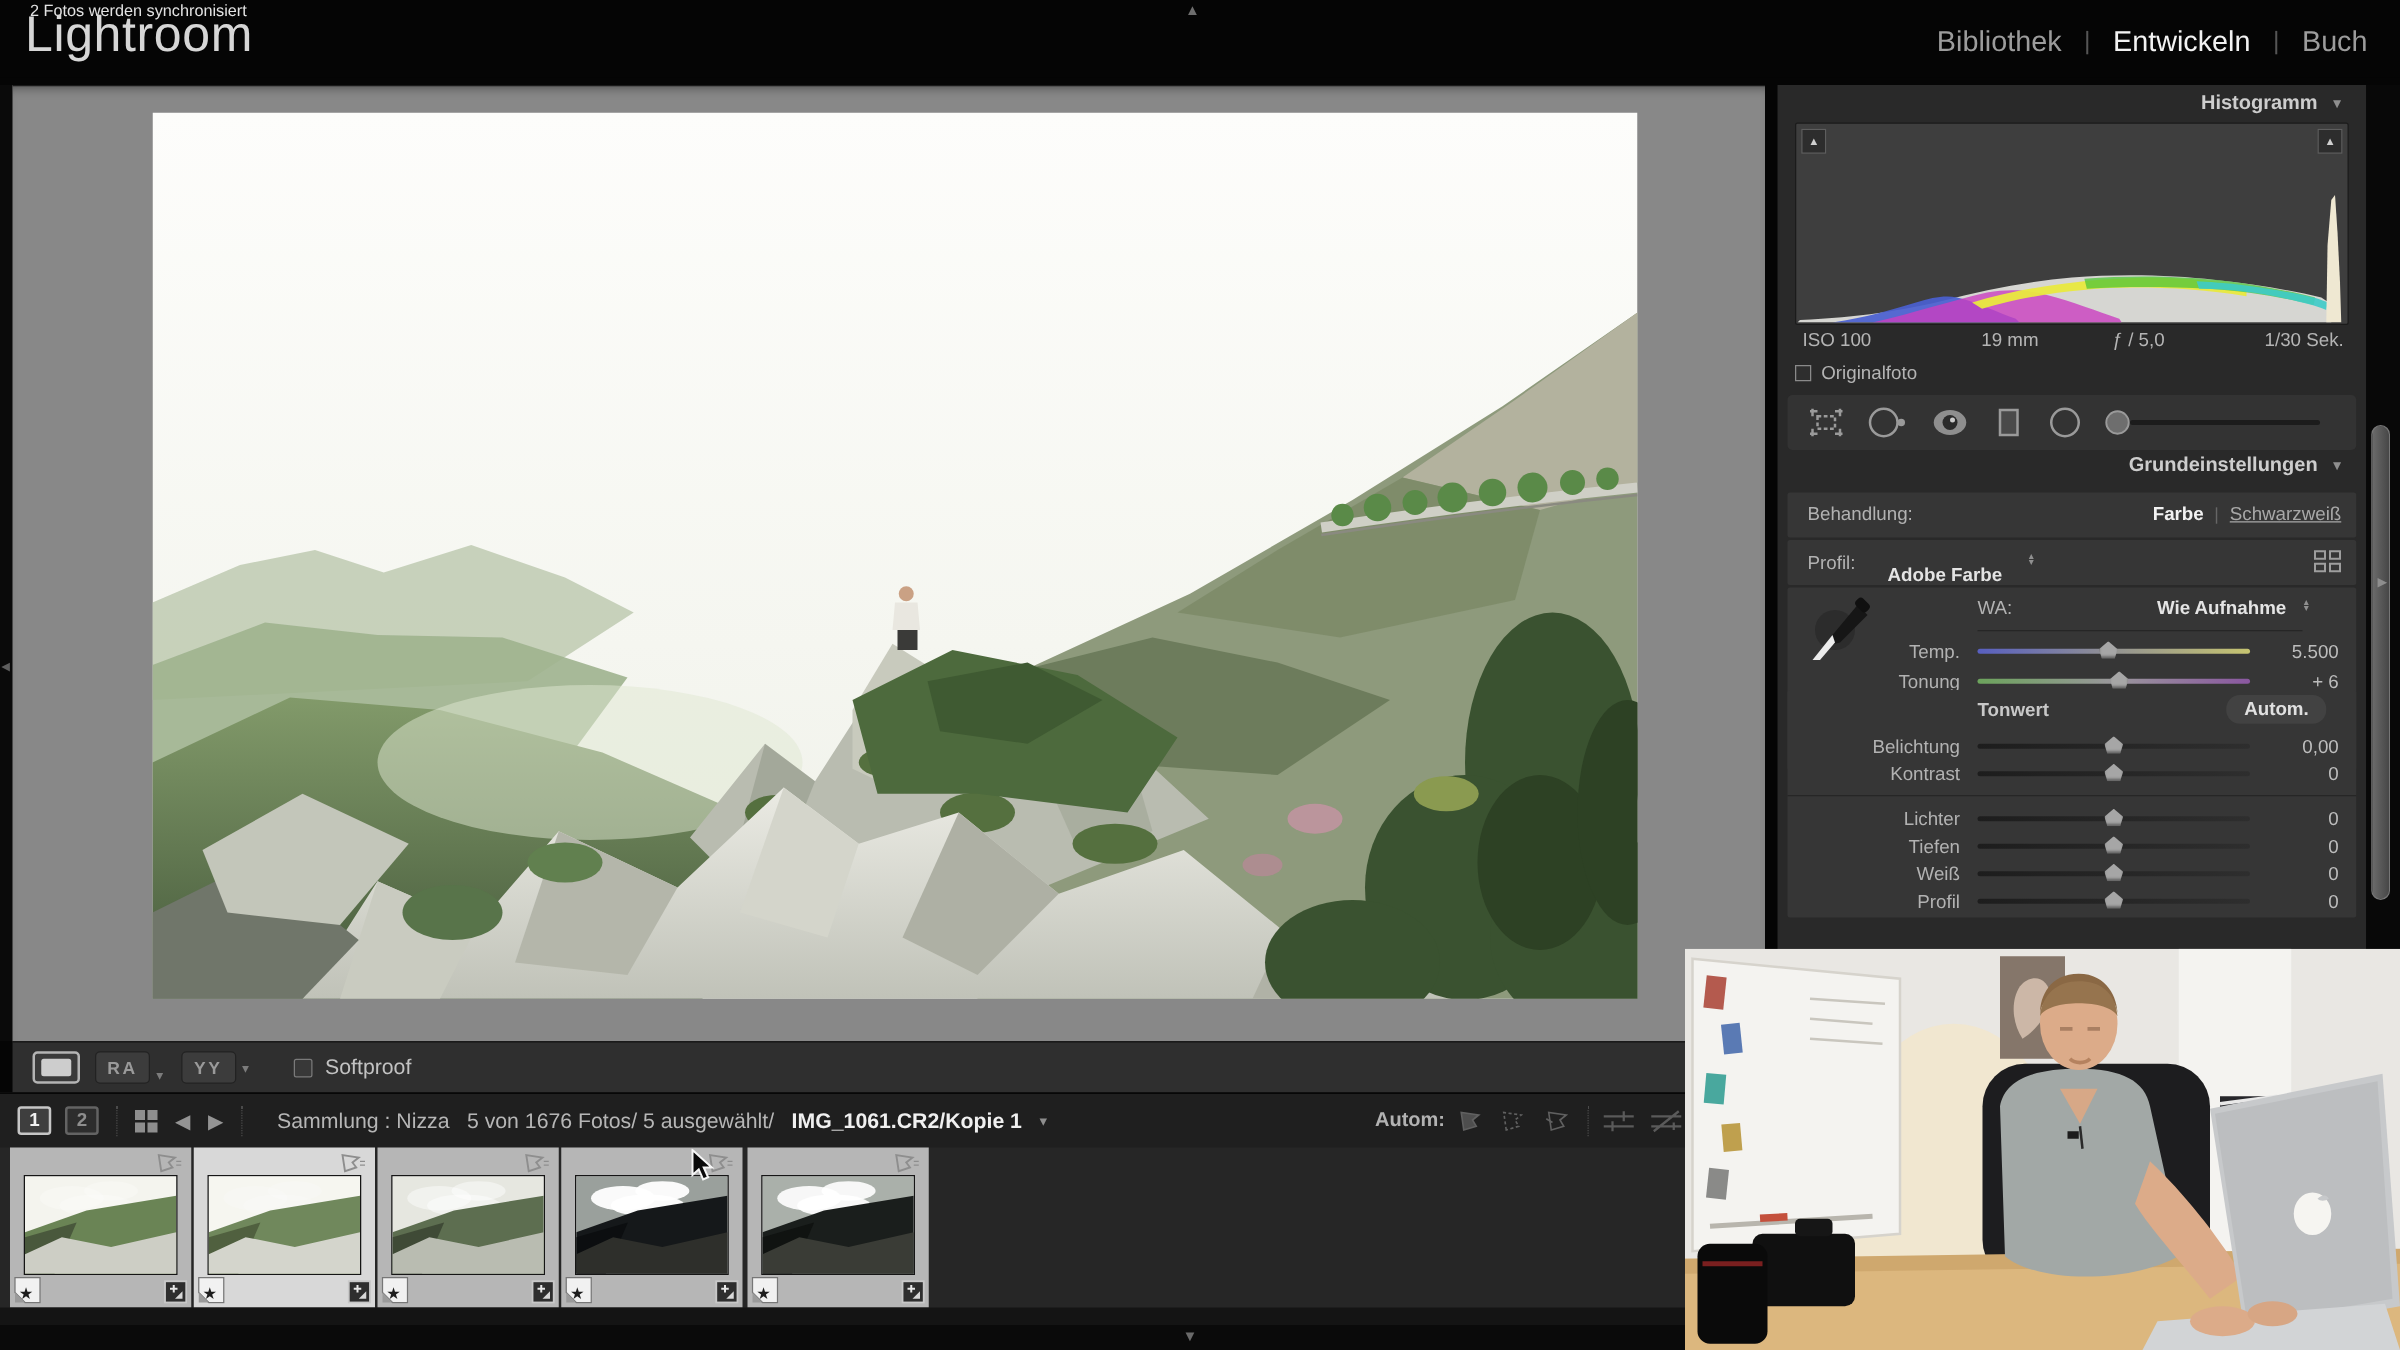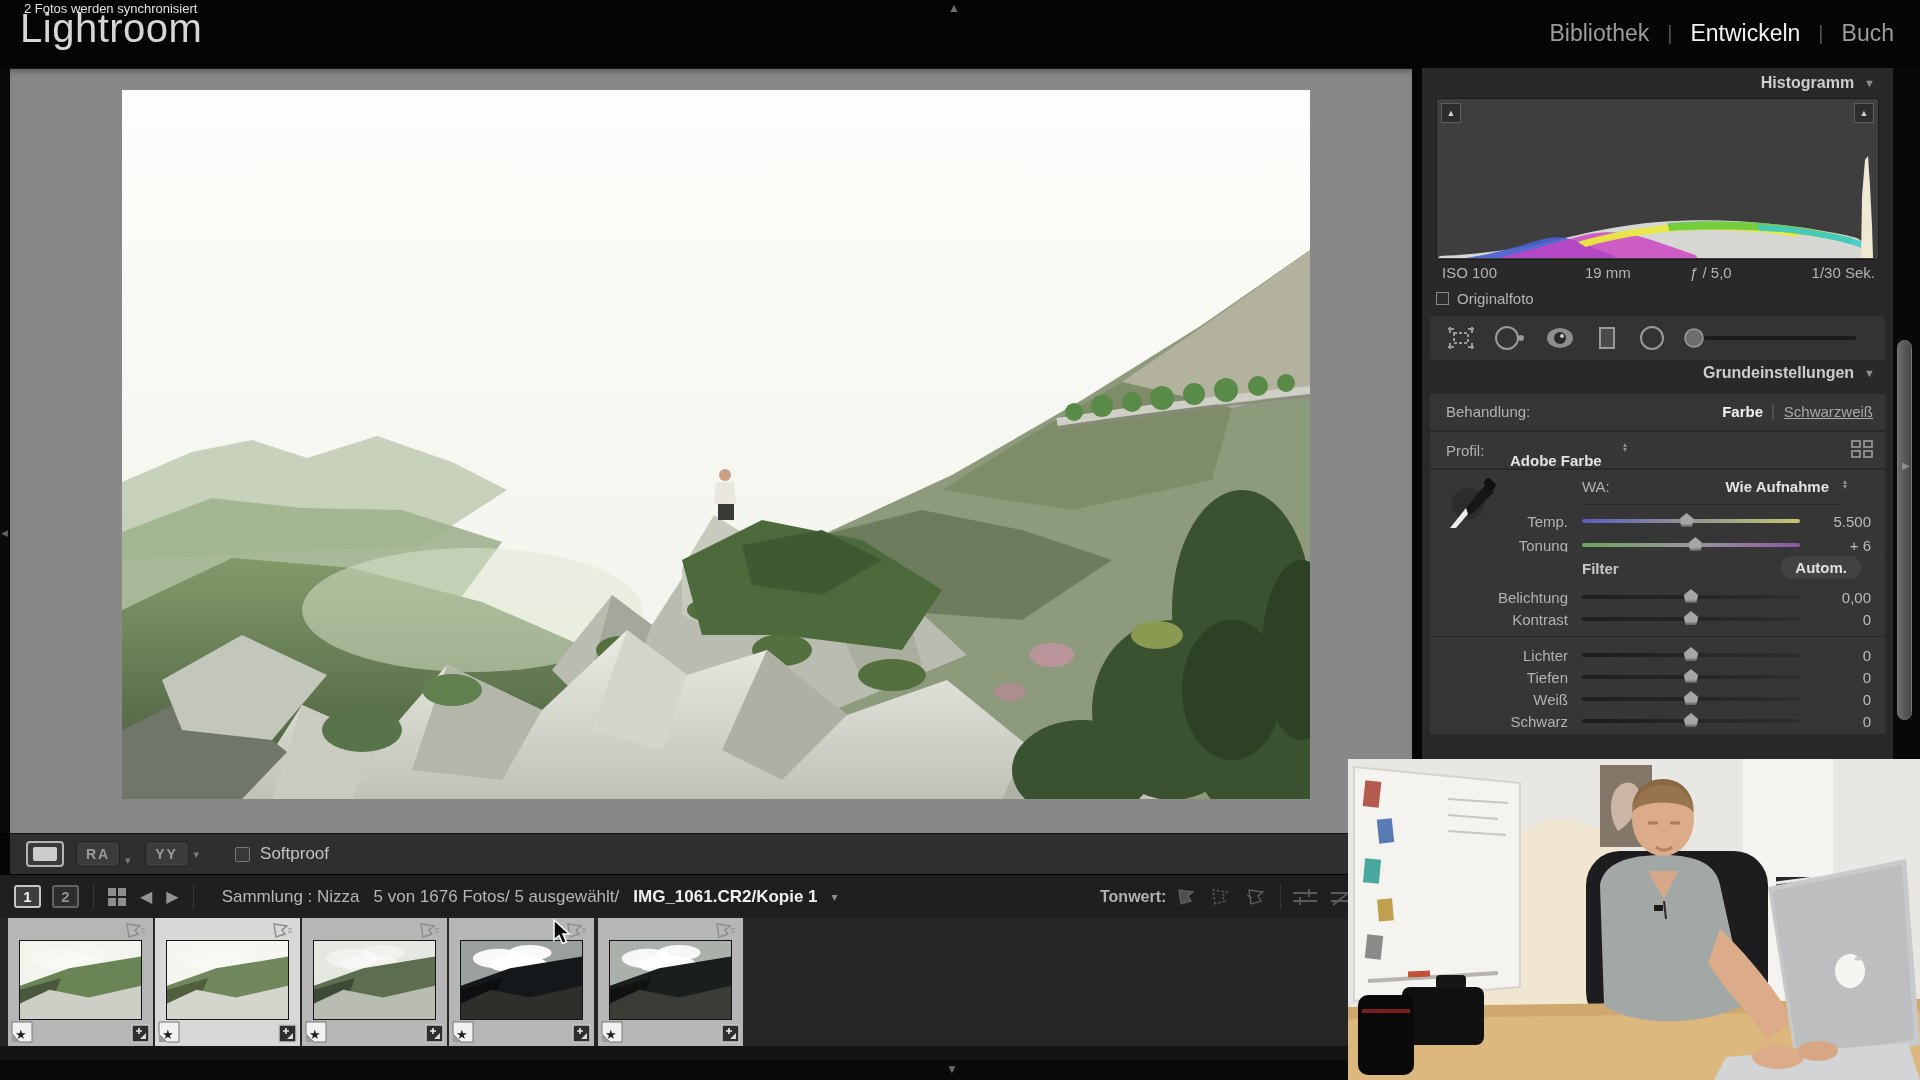--- a/index.html
+++ b/index.html
@@ -358,21 +358,21 @@
       <div class="slider-row" style="top:64px;">
         <span class="sl-label">Tonung</span>
         <div class="sl-track tint-grad">
           <div class="sl-thumb" style="left: 52%;"></div>
         </div>
         <span class="sl-value">+ 6</span>
       </div>
     </div>
 
     <div class="block" style="top:484px; height:182px;">
-      <span class="abs" style="left:152px; top:8px; color:#c8c8c8; font-size:15px; font-weight:bold;">Filter</span>
+      <span class="abs" style="left:152px; top:8px; color:#c8c8c8; font-size:15px; font-weight:bold;">Tonwert</span>
       <span id="auto-btn">Autom.</span>
 
       <div class="slider-row" style="top:34px;">
         <span class="sl-label">Belichtung</span>
         <div class="sl-track tone">
             <div class="sl-thumb" style="left: 50%;"></div>
           </div>
         <span class="sl-value">0,00</span>
       </div>
       <div class="slider-row" style="top:56px;">
@@ -398,21 +398,21 @@
         <span class="sl-value">0</span>
       </div>
       <div class="slider-row" style="top:136px;">
         <span class="sl-label">Weiß</span>
         <div class="sl-track tone">
             <div class="sl-thumb" style="left: 50%;"></div>
           </div>
         <span class="sl-value">0</span>
       </div>
       <div class="slider-row" style="top:158px;">
-        <span class="sl-label">Schwarz</span>
+        <span class="sl-label">Profil</span>
         <div class="sl-track tone">
             <div class="sl-thumb" style="left: 50%;"></div>
           </div>
         <span class="sl-value">0</span>
       </div>
     </div>
 
   </div>
 
   <div id="scroll-strip" class="abs">
@@ -434,21 +434,21 @@
       <span class="fs-arrow">◀</span>
       <span class="fs-arrow">▶</span>
       <div class="dot-sep"></div>
       <div id="fs-info">
         <span>Sammlung : Nizza</span>
         <span>5 von 1676 Fotos/ 5 ausgewählt/</span>
         <span id="fs-filename">IMG_1061.CR2/Kopie 1</span>
         <span id="fs-caret">▾</span>
       </div>
       <div id="filter-group">
-        <span id="filter-label">Tonwert:</span>
+        <span id="filter-label">Autom:</span>
         <svg width="24" height="22" viewBox="0 0 24 22">
           <path d="M5,18 L3,4 L17,6 L12,10 L15,15 Z" fill="#4e4e4e" stroke="#606060" stroke-width="1.3"></path>
         </svg>
         <svg width="24" height="22" viewBox="0 0 24 22">
           <path d="M5,18 L3,4 L17,6 L12,10 L15,15 Z" fill="none" stroke="#606060" stroke-width="1.3" stroke-dasharray="2.5,2"></path>
         </svg>
         <svg width="24" height="22" viewBox="0 0 24 22">
           <path d="M7,18 L5,4 L19,6 L14,10 L17,15 Z" fill="none" stroke="#606060" stroke-width="1.3"></path>
           <path d="M3,9 L8,12" stroke="#606060" stroke-width="1.3"></path>
         </svg>

